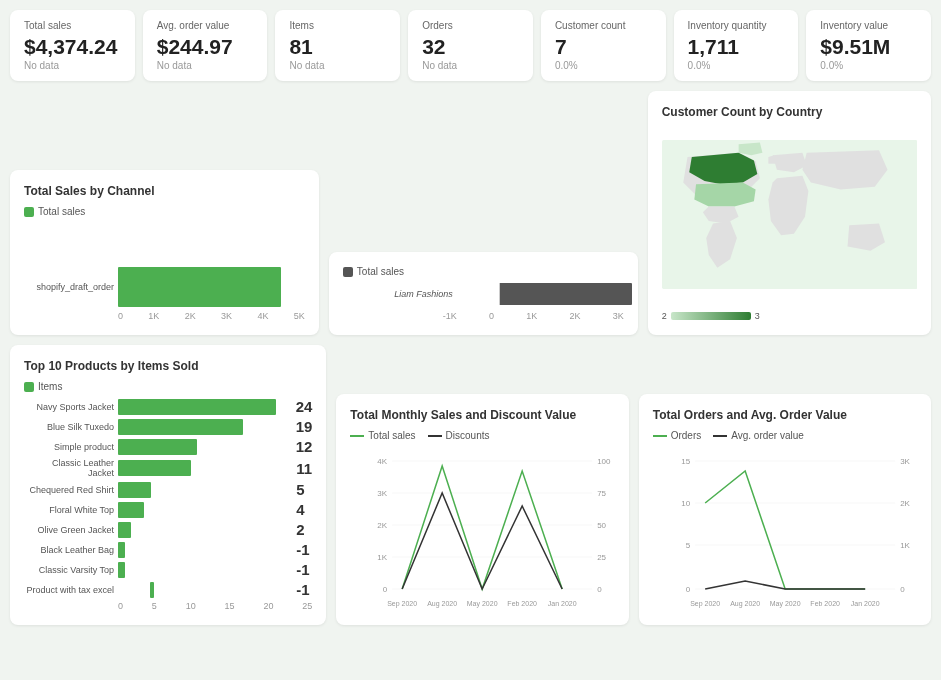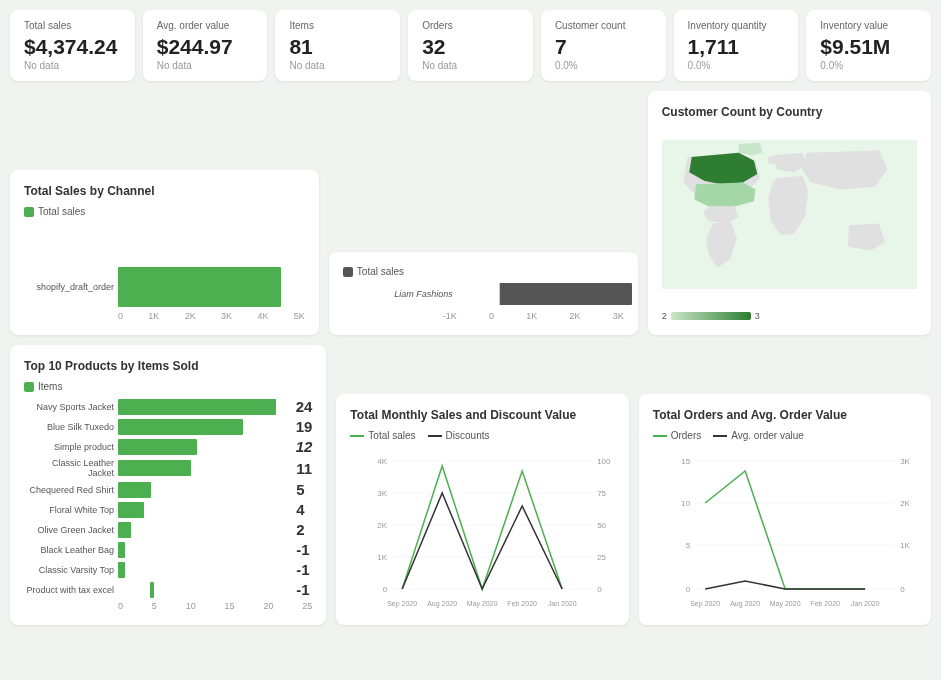--- a/index.html
+++ b/index.html
@@ -295,21 +295,21 @@
     <div class="bar-track" style="height:16px;">
       <div class="bar-fill" style="width:76%;background:#4caf50;height:100%;"></div>
     </div>
     <span class="bar-val" style="font-weight:600;min-width:16px;">19</span>
   </div>
         <div class="bar-row" style="margin-bottom: 3px;">
     <span class="bar-label">Simple product</span>
     <div class="bar-track" style="height:16px;">
       <div class="bar-fill" style="width:48%;background:#4caf50;height:100%;"></div>
     </div>
-    <span class="bar-val" style="font-weight:600;min-width:16px;font-style:italic;">12</span>
+    <span class="bar-val" style="font-weight:600;min-width:16px;">12</span>
   </div>
         <div class="bar-row" style="margin-bottom: 3px;">
     <span class="bar-label">Classic Leather Jacket</span>
     <div class="bar-track" style="height:16px;">
       <div class="bar-fill" style="width:44%;background:#4caf50;height:100%;"></div>
     </div>
     <span class="bar-val" style="font-weight:600;min-width:16px;">11</span>
   </div>
         <div class="bar-row" style="margin-bottom: 3px;">
     <span class="bar-label">Chequered Red Shirt</span>

